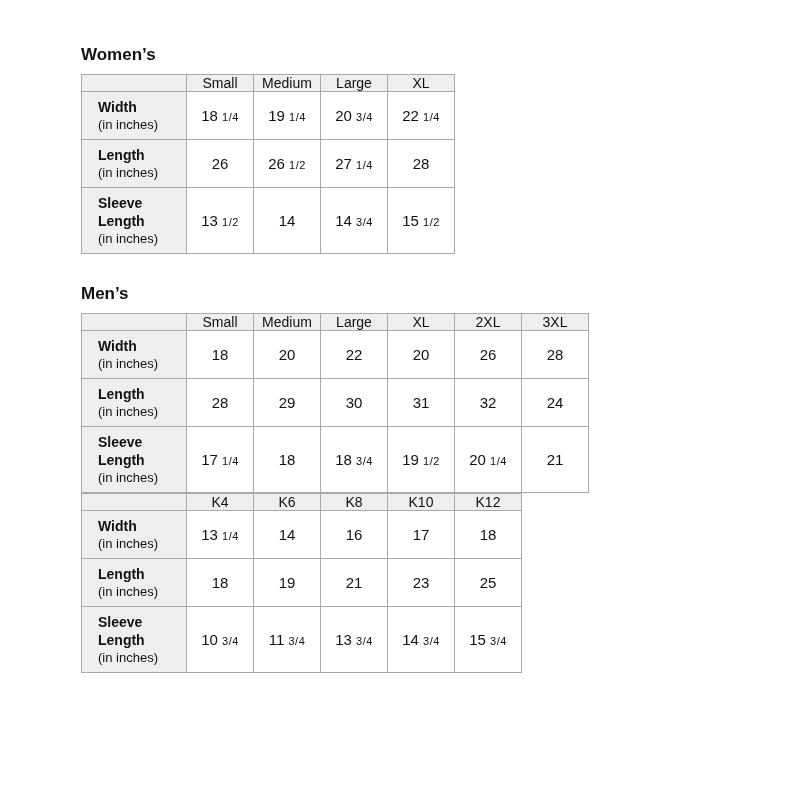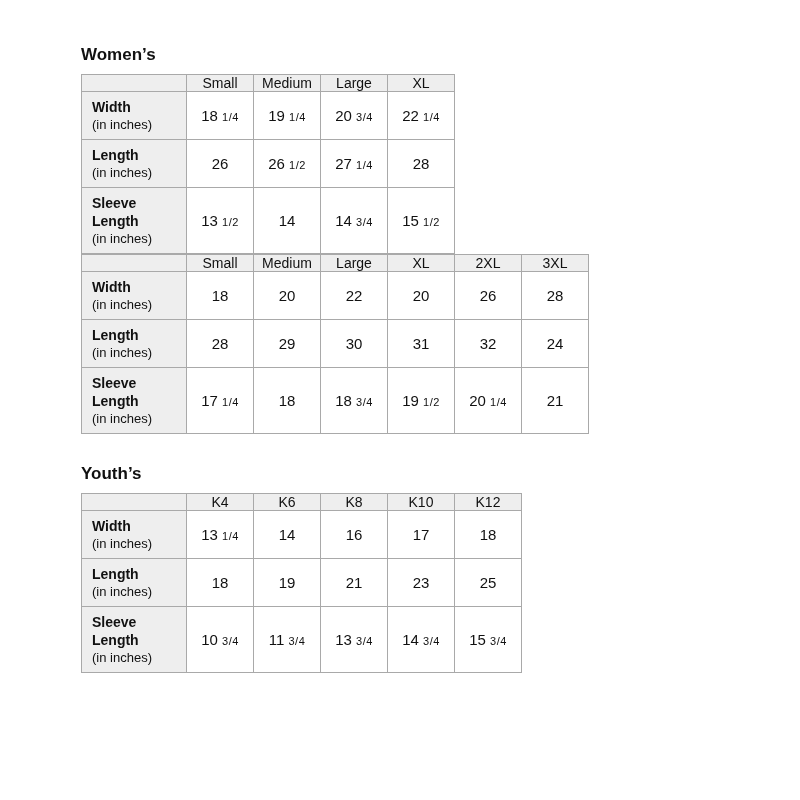--- a/index.html
+++ b/index.html
@@ -41,21 +41,21 @@
     width:67px;
     padding:0;
     margin-left:23px;
   }
   table.size-table thead th.corner{width:105px;}
   table.size-table tbody th{
     background:var(--head-bg);
     width:105px;
     text-align:left;
     vertical-align:middle;
-    padding:6px 8px 6px 10px;
+    padding:6px 8px 6px 16px;
     font-weight:400;
   }
   .row-label{font-weight:700;font-size:14px;line-height:18px;display:block;}
   .row-sublabel{font-weight:400;font-size:13px;line-height:17px;display:block;}
   table.size-table td{
     width:67px;height:48px;
     text-align:center;vertical-align:middle;
     font-size:15px;
     background:#ffffff;
     padding:4px;
@@ -107,20 +107,21 @@
               </th>
               <td>13 <span class="frac">1/2</span></td>
               <td>14</td>
               <td>14 <span class="frac">3/4</span></td>
               <td>15 <span class="frac">1/2</span></td>
             </tr>
           </tbody>
         </table>
       </section>
       <section>
+        <h2 class="section-heading">Men’s</h2>
         <table class="size-table">
           <thead>
             <tr>
               <th class="corner"></th>
               <th>Small</th>
               <th>Medium</th>
               <th>Large</th>
               <th>XL</th>
               <th>2XL</th>
               <th>3XL</th>
@@ -160,21 +161,20 @@
               <td>18</td>
               <td>18 <span class="frac">3/4</span></td>
               <td>19 <span class="frac">1/2</span></td>
               <td>20 <span class="frac">1/4</span></td>
               <td>21</td>
             </tr>
           </tbody>
         </table>
       </section>
       <section>
-        <h2 class="section-heading">Youth’s</h2>
         <table class="size-table">
           <thead>
             <tr>
               <th class="corner"></th>
               <th>K4</th>
               <th>K6</th>
               <th>K8</th>
               <th>K10</th>
               <th>K12</th>
             </tr>

